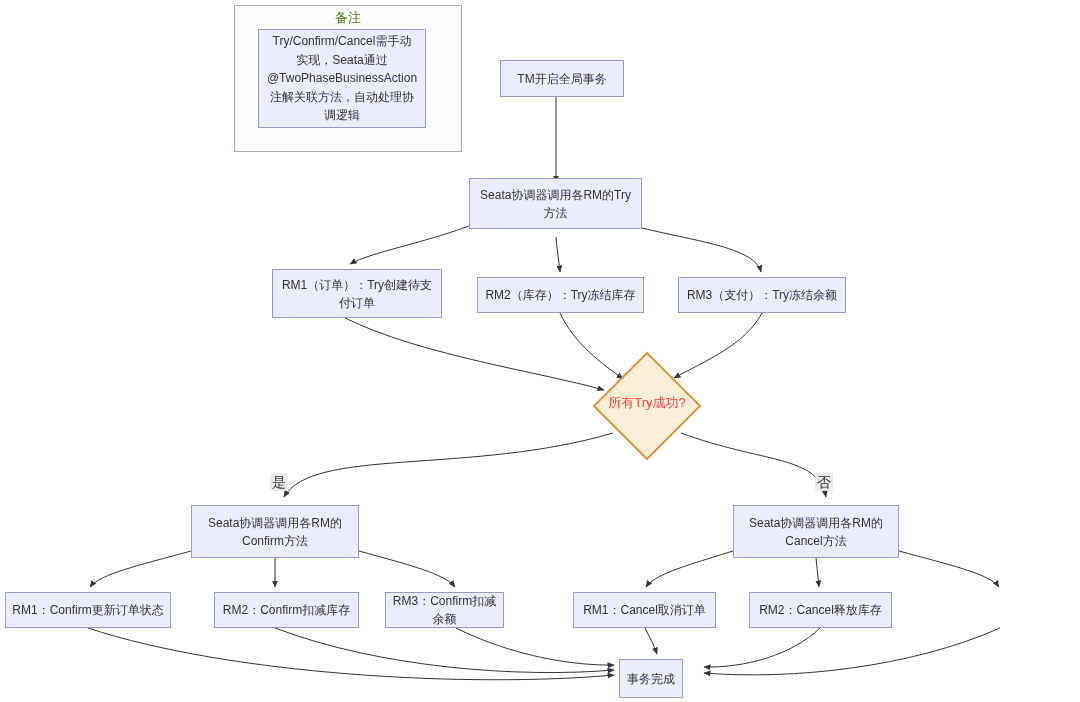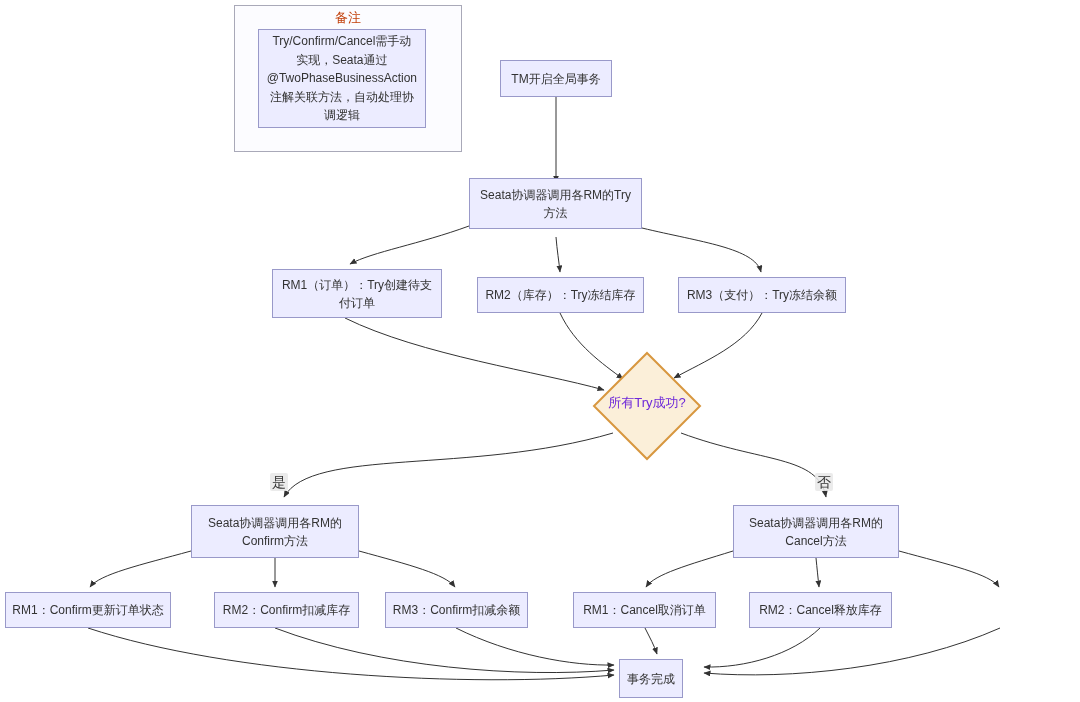--- a/index.html
+++ b/index.html
@@ -12,46 +12,46 @@
     position:absolute;background:#ECECFF;border:1px solid #9999C9;
     display:flex;align-items:center;justify-content:center;text-align:center;
     font-size:12px;line-height:1.5;box-sizing:border-box;padding:2px 5px;color:#333;
   }
   .note-outer{
     position:absolute;left:234px;top:5px;width:228px;height:147px;
     background:#FCFCFF;border:1px solid #A9A9B8;box-sizing:border-box;
   }
   .note-title{
     position:absolute;left:234px;top:9px;width:228px;text-align:center;
-    font-size:13px;color:#c2410c;
+    font-size:13px;color:#4d7c0f;
   }
   .note-inner{
     position:absolute;left:258px;top:29px;width:168px;height:99px;
     background:#ECECFF;border:1px solid #9999C9;box-sizing:border-box;
-    display:flex;align-items:center;justify-content:flex-end;text-align:center;
+    display:flex;align-items:center;justify-content:center;text-align:center;
     font-size:12px;line-height:1.55;padding:4px 8px;color:#333;
   }
   
-  .n-tm{left:500px;top:60px;width:112px;height:37px;}
+  .n-tm{left:500px;top:60px;width:124px;height:37px;}
   .n-try-coord{left:469px;top:178px;width:173px;height:51px;}
   .n-rm1-try{left:272px;top:269px;width:170px;height:49px;}
   .n-rm2-try{left:477px;top:277px;width:167px;height:36px;}
   .n-rm3-try{left:678px;top:277px;width:168px;height:36px;text-align:center;}
   .n-confirm-coord{left:191px;top:505px;width:168px;height:53px;}
   .n-cancel-coord{left:733px;top:505px;width:166px;height:53px;}
   .n-rm1-confirm{left:5px;top:592px;width:166px;height:36px;}
   .n-rm2-confirm{left:202px;top:592px;width:145px;height:36px;margin-left:12px;}
-  .n-rm3-confirm{left:385px;top:592px;width:143px;height:36px;}
+  .n-rm3-confirm{left:385px;top:592px;width:119px;height:36px;}
   .n-rm1-cancel{left:573px;top:592px;width:143px;height:36px;}
   .n-rm2-cancel{left:749px;top:592px;width:143px;height:36px;}
   .n-rm3-cancel{left:928px;top:592px;width:145px;height:36px;}
   .n-done{left:619px;top:659px;width:64px;height:39px;}
   .decision-label{
     position:absolute;left:597px;top:394px;width:100px;text-align:center;
-    font-size:13px;color:#6d28d9;
+    font-size:13px;color:#ef4444;
   }
   .edge-label{
     position:absolute;font-size:14px;color:#333;background:rgba(232,232,232,0.85);
     padding:0 2px;border-radius:2px;line-height:1.3;
   }
   .lbl-yes{left:270px;top:473px;}
   .lbl-no{left:815px;top:473px;}
 </style>
 </head>
 <body>

